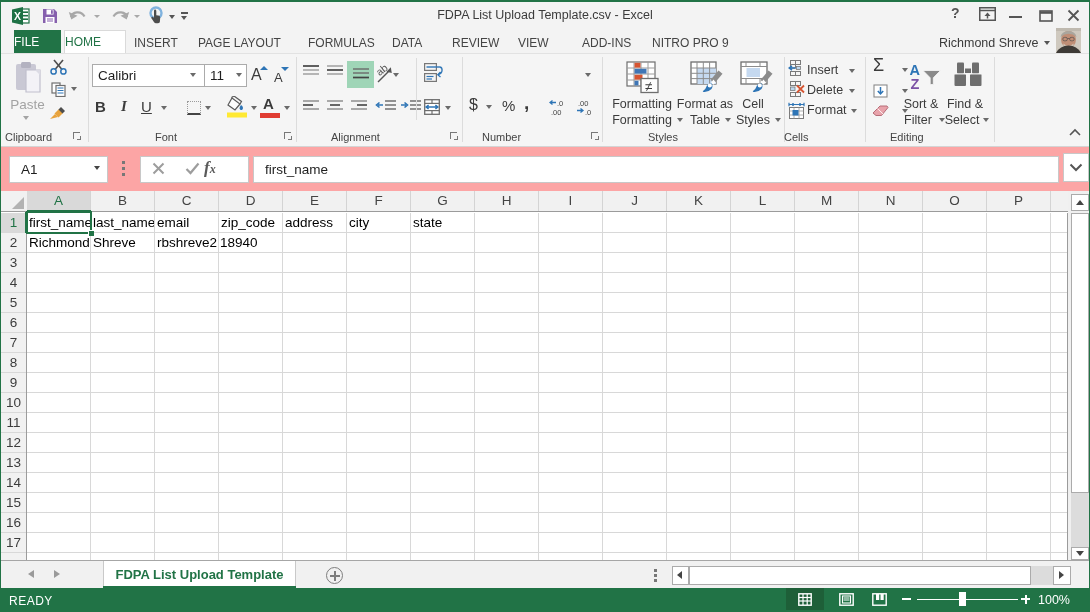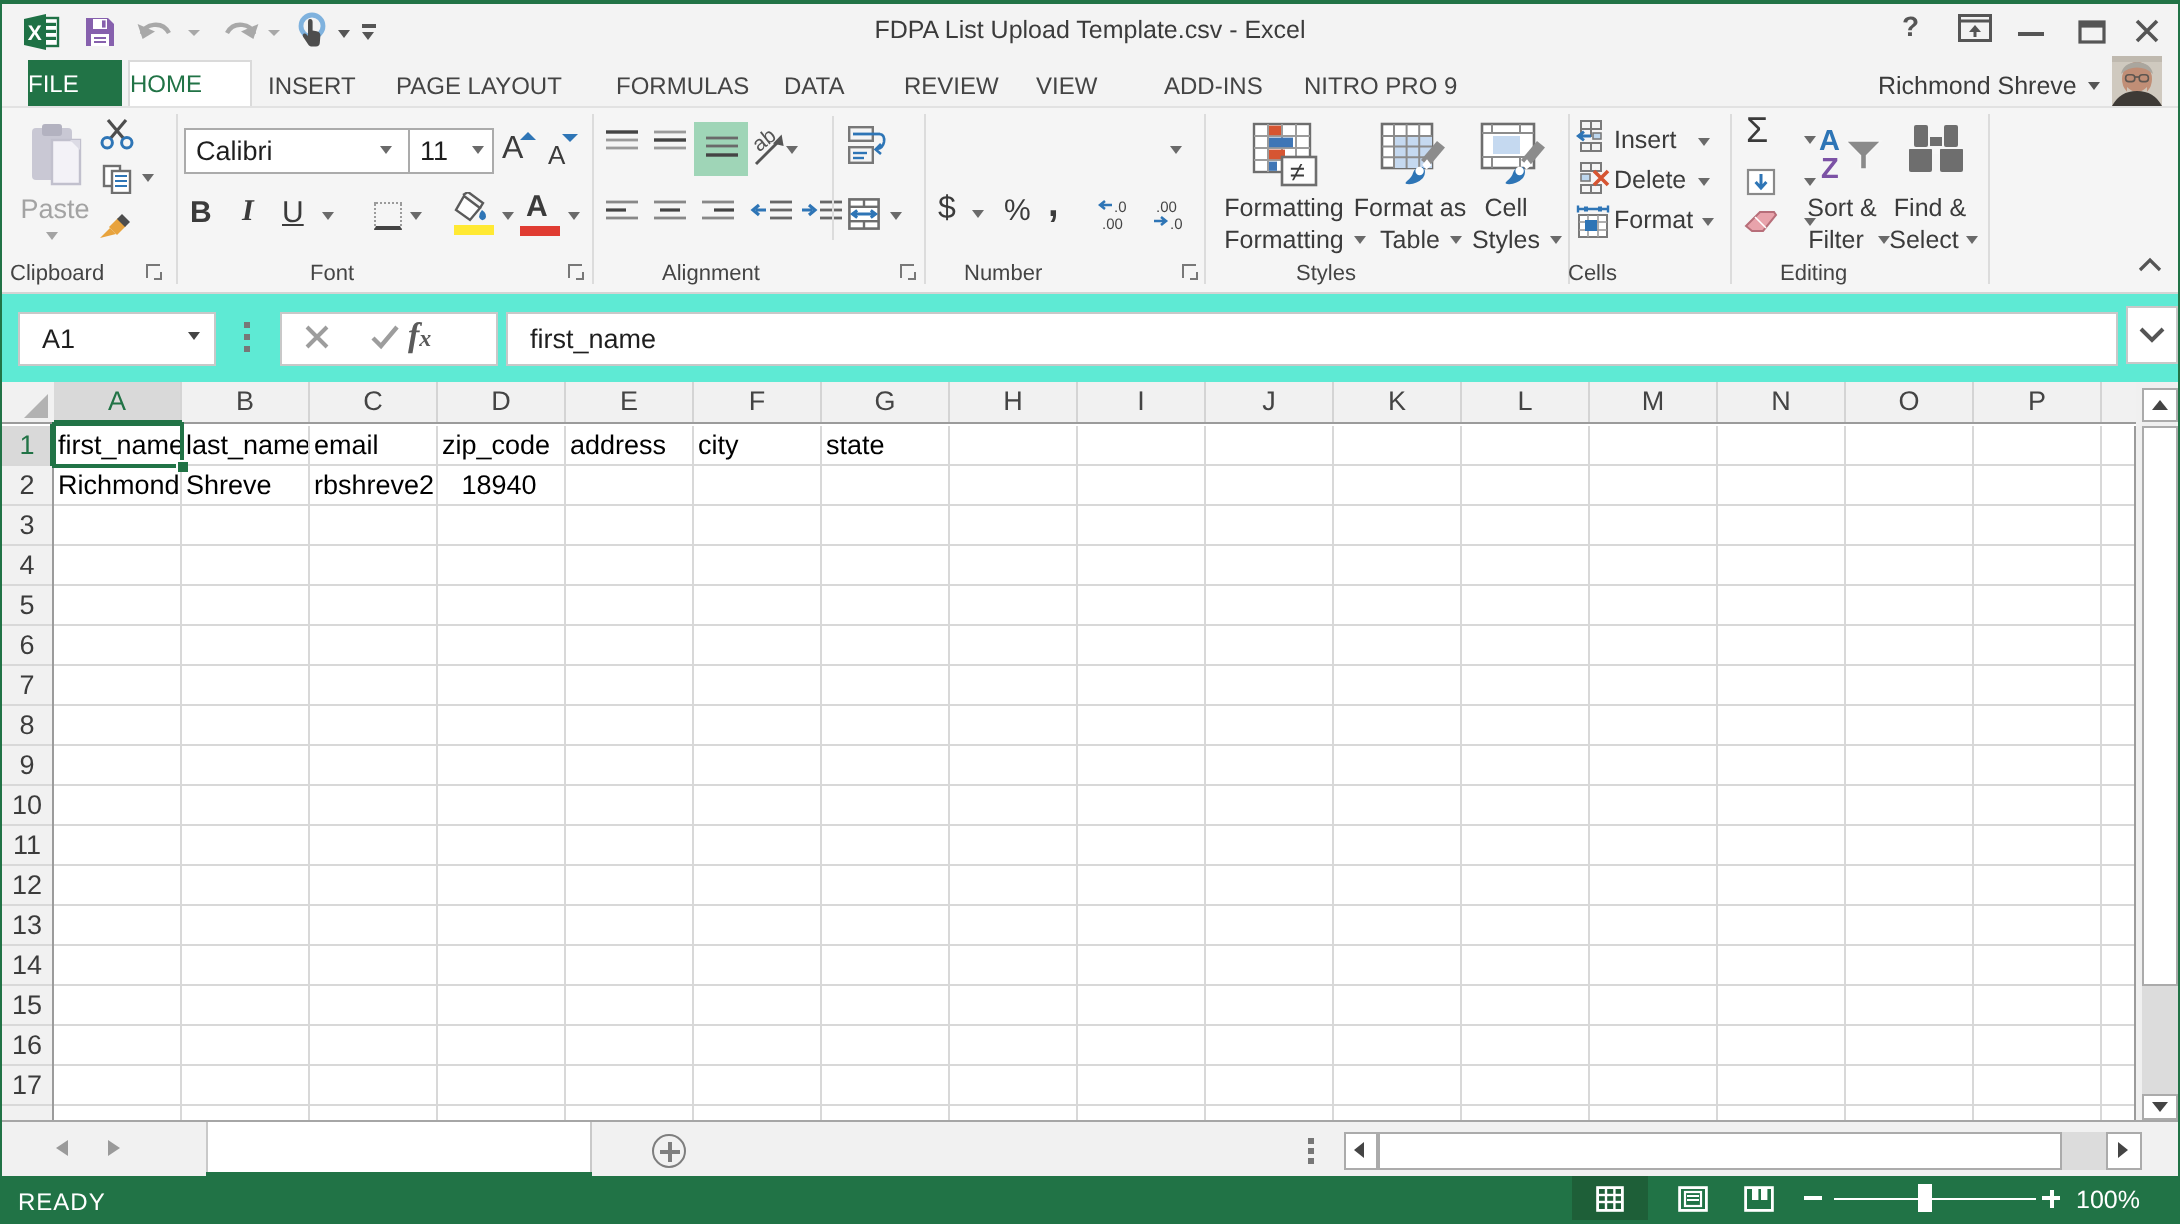--- a/index.html
+++ b/index.html
@@ -21,21 +21,21 @@
 .ribbon { position:absolute; left:1px; top:54px; width:1088px; height:93px; background:#f5f5f5; border-bottom:1px solid #d4d4d4; }
 .gsep { position:absolute; top:3px; width:1px; height:85px; background:#dcdcdc; }
 .glabel { position:absolute; top:77px; font-size:11px; color:#444; }
 .dlg { position:absolute; width:10px; height:10px; }
 .dlg:before { content:""; position:absolute; left:0px; top:0px; width:6px; height:6px; border-left:1px solid #787878; border-top:1px solid #787878; }
 .dlg:after { content:""; position:absolute; right:2px; bottom:2px; width:3px; height:3px; border-right:1.5px solid #787878; border-bottom:1.5px solid #787878; }
 .combo { position:absolute; background:#fff; border:1px solid #ababab; font-size:13.5px; color:#1e1e1e; }
 .dna { width:0; height:0; border-left:3.5px solid transparent; border-right:3.5px solid transparent; border-top:4px solid #6a6a6a; position:absolute; }
 .rtx { position:absolute; font-size:12.5px; color:#3b3b3b; text-align:center; line-height:15px; }
 
-.fbar { position:absolute; left:1px; top:147px; width:1088px; height:44px; background:#5eead4; }
+.fbar { position:absolute; left:1px; top:147px; width:1088px; height:44px; background:#fca5a5; }
 .fb-box { position:absolute; background:#fff; border:1px solid #c8c8c8; }
 
 .sheet { position:absolute; left:1px; top:191px; width:1067px; height:369px; background:#fff; }
 .colhdr { position:absolute; left:0; top:0; width:1067px; height:21px; background:#f1f1f1; border-bottom:1px solid #9b9b9b; }
 .ch { position:absolute; top:0; height:20px; line-height:20px; text-align:center; font-size:13.5px; color:#444; border-right:1px solid #d4d4d4; }
 .rowhdr { position:absolute; left:0; top:22px; width:26px; height:347px; background:#f1f1f1; border-right:1px solid #9b9b9b; }
 .rh { position:absolute; left:0; width:25px; height:20px; line-height:19px; text-align:center; font-size:13.5px; color:#3c3c3c; border-bottom:1px solid #d8d8d8; }
 .grid { position:absolute; left:26px; top:22px; width:1041px; height:347px; border-right:1px solid #9b9b9b;
   background-image: linear-gradient(to right, transparent 63px, #d8d8d8 63px), linear-gradient(to bottom, transparent 19px, #d8d8d8 19px);
   background-size: 64px 20px; }
@@ -498,40 +498,41 @@
   <div class="cell" style="left:92px;top:23px;width:61px;">last_name</div>
   <div class="cell" style="left:156px;top:23px;width:61px;">email</div>
   <div class="cell" style="left:220px;top:23px;width:61px;">zip_code</div>
   <div class="cell" style="left:284px;top:23px;width:61px;">address</div>
   <div class="cell" style="left:348px;top:23px;width:61px;">city</div>
   <div class="cell" style="left:412px;top:23px;width:61px;">state</div>
 
   <div class="cell" style="left:28px;top:43px;width:61px;">Richmond</div>
   <div class="cell" style="left:92px;top:43px;width:61px;">Shreve</div>
   <div class="cell" style="left:156px;top:43px;width:61px;">rbshreve2@verizon.net</div>
-  <div class="cell" style="left:219px;top:43px;width:59px;text-align:center;">18940</div>
+  <div class="cell" style="left:219px;top:43px;width:59px;text-align:left;">18940</div>
 
   <div class="abs" style="left:25px;top:20px;width:66px;height:23px;border:2px solid #217346;"></div>
   <div class="abs" style="left:87px;top:39px;width:4px;height:4px;background:#fff;"></div>
   <div class="abs" style="left:88px;top:40px;width:5px;height:5px;background:#217346;"></div>
 </div>
 <div class="vscroll" id="vscroll">
   <div class="abs" style="left:1068px;top:191px;width:21px;height:369px;background:#f0f0f0;"></div>
   <div class="sbox" style="left:1071px;top:194px;width:18px;height:17px;"></div>
   <div class="tri" style="left:1076px;top:200px;border-left:4px solid transparent;border-right:4px solid transparent;border-bottom:5px solid #444;"></div>
   <div class="sbox" style="left:1071px;top:213px;width:18px;height:280px;"></div>
   <div class="abs" style="left:1071px;top:493px;width:18px;height:54px;background:#dcdcdc;"></div>
   <div class="sbox" style="left:1071px;top:547px;width:18px;height:13px;"></div>
   <div class="tri" style="left:1076px;top:551px;border-left:4px solid transparent;border-right:4px solid transparent;border-top:5px solid #444;"></div>
 </div>
 <div class="tabbar" id="tabbar">
   <div class="tri" style="left:27px;top:9px;border-top:4.5px solid transparent;border-bottom:4.5px solid transparent;border-right:6px solid #9a9a9a;"></div>
   <div class="tri" style="left:53px;top:9px;border-top:4.5px solid transparent;border-bottom:4.5px solid transparent;border-left:6px solid #9a9a9a;"></div>
   <div class="abs" style="left:102px;top:0px;width:193px;height:25px;background:#fff;border-left:1px solid #c9c9c9;border-right:1px solid #c9c9c9;"></div>
   <div class="abs" style="left:102px;top:25px;width:193px;height:3px;background:#217346;"></div>
+  <div class="abs" style="left:102px;top:0px;width:193px;height:25px;line-height:28px;text-align:center;font-size:13px;font-weight:bold;color:#217346;">FDPA List Upload Template</div>
   <div class="abs" style="left:325px;top:6px;width:17px;height:17px;border:1.5px solid #7e7e7e;border-radius:50%;"></div>
   <div class="abs" style="left:332.5px;top:9.5px;width:2px;height:10px;background:#7e7e7e;"></div>
   <div class="abs" style="left:328.5px;top:13.5px;width:10px;height:2px;background:#7e7e7e;"></div>
   <div class="abs" style="left:653px;top:8px;width:3px;height:3px;background:#777;box-shadow:0 5px 0 #777, 0 10px 0 #777;"></div>
   <div class="sbox" style="left:671px;top:5px;width:17px;height:19px;"></div>
   <div class="tri" style="left:676px;top:10px;border-top:4px solid transparent;border-bottom:4px solid transparent;border-right:5px solid #444;"></div>
   <div class="sbox" style="left:688px;top:5px;width:342px;height:19px;"></div>
   <div class="abs" style="left:1030px;top:5px;width:22px;height:19px;background:#dcdcdc;"></div>
   <div class="sbox" style="left:1052px;top:5px;width:18px;height:19px;"></div>
   <div class="tri" style="left:1058px;top:10px;border-top:4px solid transparent;border-bottom:4px solid transparent;border-left:5px solid #444;"></div>

